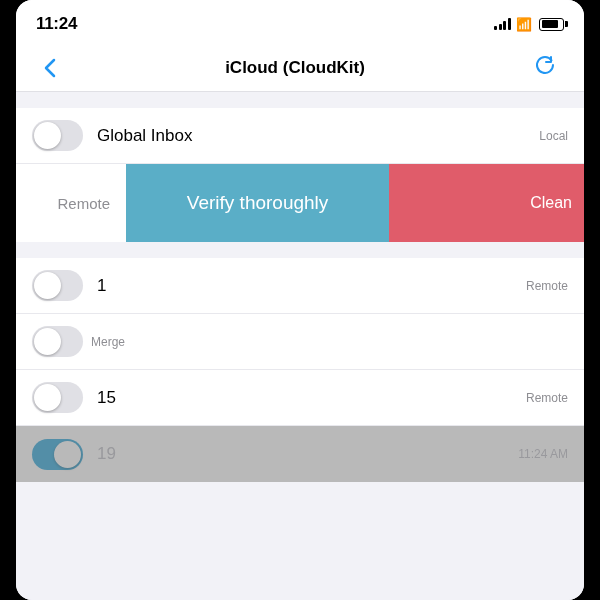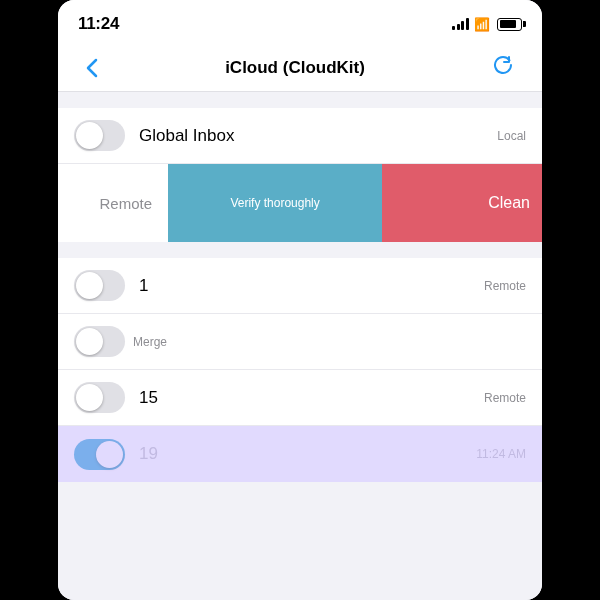--- a/index.html
+++ b/index.html
@@ -8,21 +8,21 @@
       background: #000;
       display: flex;
       justify-content: center;
       align-items: center;
       width: 600px;
       height: 600px;
       font-family: -apple-system, 'Helvetica Neue', sans-serif;
     }
 
     .phone-frame {
-      width: 484px;
+      width: 568px;
       height: 600px;
       background: #f2f2f7;
       border-radius: 16px;
       overflow: hidden;
       display: flex;
       flex-direction: column;
     }
 
     
     .status-bar {
@@ -132,21 +132,21 @@
     
     .content {
       flex: 1;
       overflow: hidden;
       background: #f2f2f7;
     }
 
     
     .list-section {
       margin-top: 16px;
-      background: #c4b5fd;
+      background: #737373;
     }
 
     .list-item {
       display: flex;
       align-items: center;
       padding: 12px 16px;
       background: #fff;
       border-bottom: 1px solid #e8e8ed;
       min-height: 56px;
       position: relative;
@@ -242,21 +242,21 @@
       font-size: 16px;
       font-weight: 500;
       cursor: pointer;
       padding: 8px 12px;
     }
 
     .action-btn.verify-thoroughly {
       background: #5aaec7;
       color: #fff;
       flex: 1.4;
-      font-size: 12px;
+      font-size: 19px;
       line-height: 1.2;
     }
 
     .action-btn.verify {
       background: #74c5e0;
       color: #fff;
       flex: 1;
     }
 
     .action-btn.clean {

